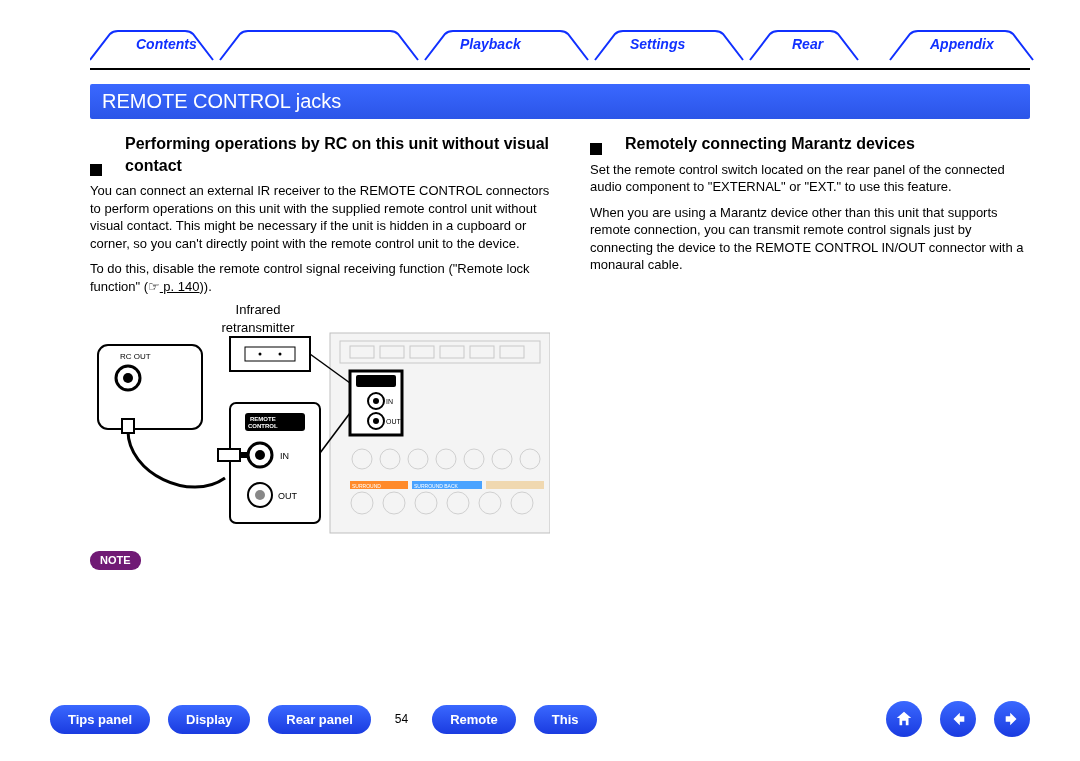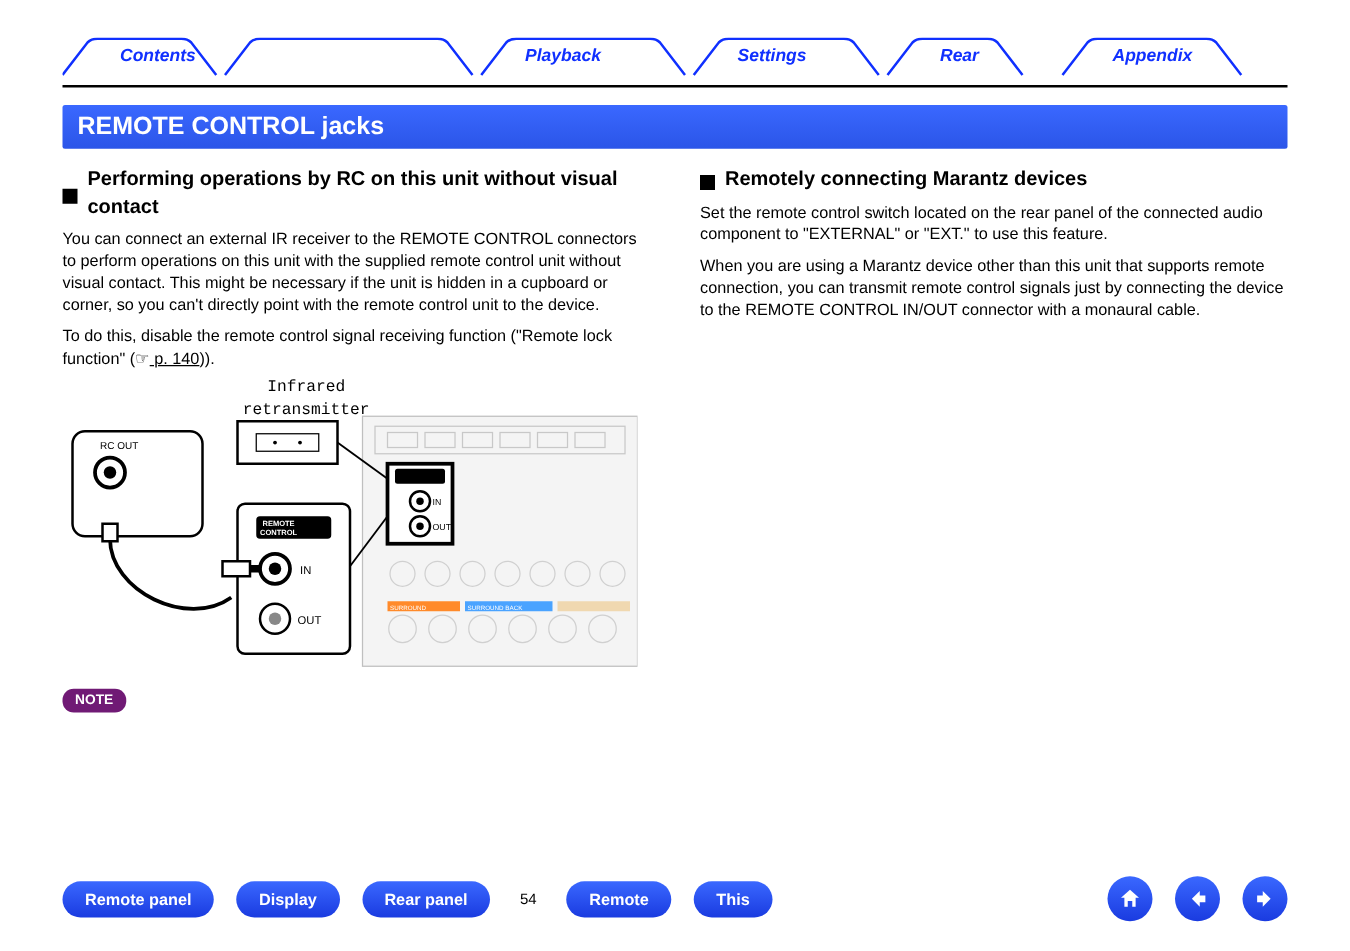--- a/index.html
+++ b/index.html
@@ -1,42 +1,42 @@
 <!DOCTYPE html>
 <html><head>
 <meta charset="utf-8">
 <style>
 * { box-sizing: border-box; margin: 0; padding: 0; }
 body { font-family: Arial, Helvetica, sans-serif; background: #fff; width: 1080px; height: 761px; overflow: hidden; position: relative; }
-.page { padding: 30px 50px 0 50px; }
+.page { padding: 30px 50px 0 50px; margin-left: 40px; }
 
 
 .tabbar { position: relative; height: 32px; margin-bottom: 6px; }
 .tabbar svg { position: absolute; left: 0; top: 0; }
 .tablabel { position: absolute; font-size: 14px; font-weight: bold; font-style: italic; color: #1030ff; cursor: pointer; }
 .rule { border: none; border-top: 2px solid #000; margin-bottom: 14px; }
 
 
 .h1 { font-size: 26px; font-weight: bold; letter-spacing: 0.2px; margin-bottom: 12px; }
 
-.bluehdr { background: linear-gradient(#3a68ff, #2b55e8); color: #fff; font-size: 20px; font-weight: bold; padding: 6px 12px; border-radius: 2px; margin-bottom: 14px; }
+.bluehdr { background: linear-gradient(#3a68ff, #2b55e8); color: #fff; font-size: 20px; font-weight: normal; padding: 6px 12px; border-radius: 2px; margin-bottom: 14px; }
 
 
 .cols { display: flex; gap: 40px; }
 .col { flex: 1 1 50%; font-size: 13px; line-height: 1.35; color: #000; }
-.subhdr { font-size: 16px; font-weight: bold; margin-bottom: 6px; display: flex; align-items: center; gap: 8px; }
+.subhdr { font-size: 16px; font-weight: bold; margin-bottom: 6px; display: flex; align-items: flex-end; gap: 23px; }
 .sq { width: 12px; height: 12px; background: #000; margin-top: 4px; flex: 0 0 12px; }
 .bodytxt { margin-bottom: 8px; }
 .linklike { text-decoration: underline; cursor: pointer; }
 .notebadge { display: inline-block; background: #701a75; color: #fff; font-size: 11px; font-weight: bold; padding: 2px 10px; border-radius: 9px; margin-top: 8px; margin-bottom: 4px; }
 .notetxt { font-size: 12px; }
 
 
 .diagram { position: relative; width: 460px; height: 240px; margin-top: 6px; }
-.diagram-label { position: absolute; left: 140px; top: -2px; font-size: 13px; text-align: center; width: 110px; font-family: Liberation Mono, monospace; }
+.diagram-label { position: absolute; left: 113px; top: -2px; font-size: 13px; text-align: center; width: 110px; }
 .diagram svg { position: absolute; left: 0; top: 0; }
 
 
 .bottombar { position: absolute; left: 50px; right: 50px; bottom: 24px; height: 36px; display: flex; align-items: center; gap: 18px; }
 .pill { background: linear-gradient(#3a68ff,#1a3be0); color: #fff; font-weight: bold; font-size: 13px; padding: 7px 18px; border-radius: 16px; cursor: pointer; text-align: center; white-space: nowrap; }
 .pagenum { font-size: 12px; padding: 0 6px; }
 .spacer { flex: 1; }
 .circlebtn { width: 36px; height: 36px; border-radius: 50%; background: linear-gradient(#3a68ff,#1a3be0); display: flex; align-items: center; justify-content: center; cursor: pointer; }
 .circlebtn svg { fill: #fff; }
 </style>
@@ -169,21 +169,21 @@
         <span class="sq"></span>
         <span>Remotely connecting Marantz devices</span>
       </div>
       <div class="bodytxt">Set the remote control switch located on the rear panel of the connected audio component to "EXTERNAL" or "EXT." to use this feature.</div>
       <div class="bodytxt">When you are using a Marantz device other than this unit that supports remote connection, you can transmit remote control signals just by connecting the device to the REMOTE CONTROL IN/OUT connector with a monaural cable.</div>
     </div>
   </div>
 </div>
 
 <div class="bottombar">
-  <div class="pill">Remote panel</div>
+  <div class="pill">Tips panel</div>
   <div class="pill">Display</div>
   <div class="pill">Rear panel</div>
   <div class="pagenum">54</div>
   <div class="pill">Remote</div>
   <div class="pill">This</div>
   <div class="spacer"></div>
   <div class="circlebtn">
     <svg width="18" height="18" viewBox="0 0 20 20">
         <path d="M10 2 L18 9 L15 9 L15 17 L12 17 L12 12 L8 12 L8 17 L5 17 L5 9 L2 9 Z"></path>
       </svg>

